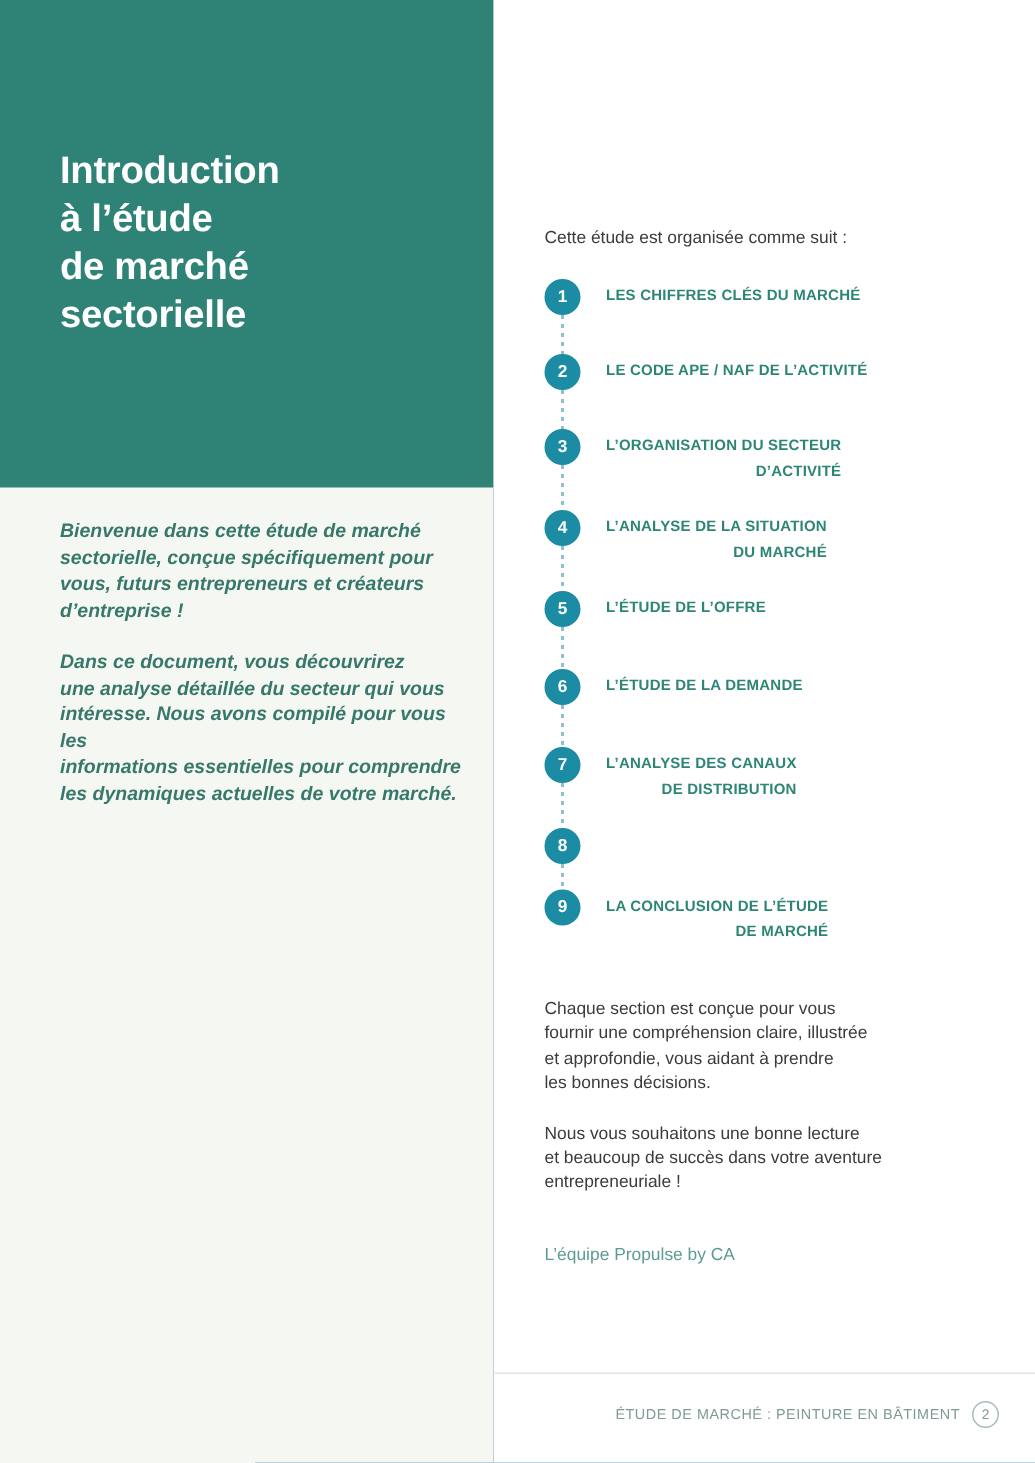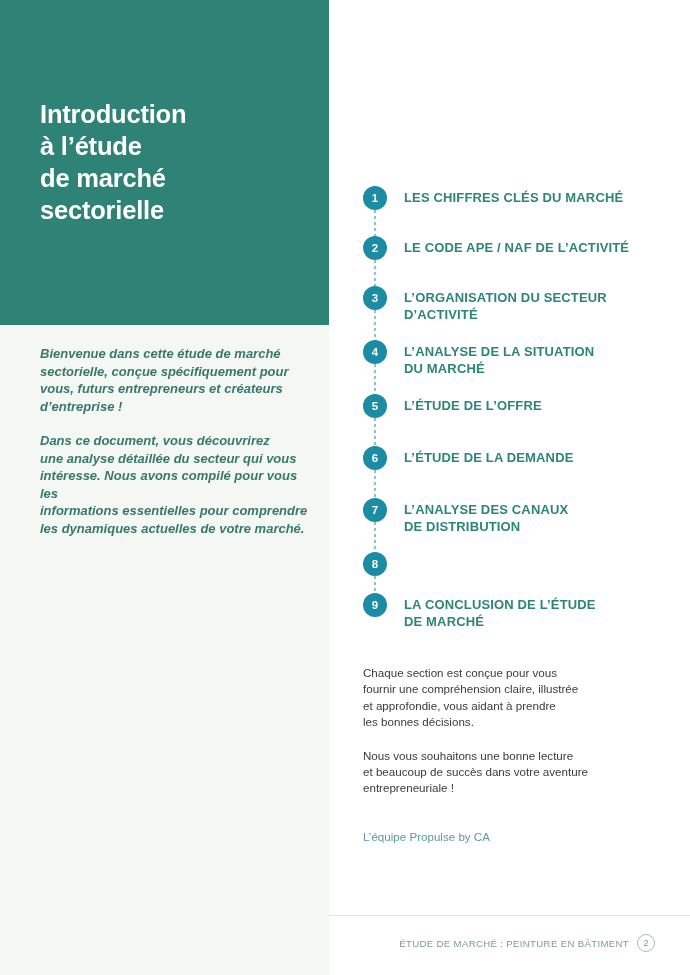--- a/index.html
+++ b/index.html
@@ -121,25 +121,26 @@
     width: 2px;
     background-image: linear-gradient(to bottom, #8fc0cb 0 3px, rgba(255,255,255,0) 3px 6px);
     background-size: 2px 6px;
     background-repeat: repeat-y;
     z-index: 1;
   }
   .step-label {
     margin-left: 17px;
     padding-top: 4px;
     color: #2d8675;
-    font-size: 13px;
+    font-size: 10px;
     font-weight: bold;
     line-height: 16.5px;
     letter-spacing: 0.15px;
     white-space: pre-line;
+    text-align: right;
   }
 
   .closing {
     position: absolute;
     left: 34px;
     top: 665px;
     width: 300px;
   }
   .closing-para {
     color: #3b3b3b;
@@ -168,21 +169,21 @@
   .footer-rule {
     position: absolute;
     left: 0;
     top: 0;
     width: 361px;
     height: 1px;
     background: #dfe6e4;
   }
   .footer-inner {
     position: absolute;
-    right: 35px;
+    right: 24px;
     top: 19px;
     display: flex;
     align-items: center;
     text-align: right;
   }
   .footer-text {
     color: #7f9a97;
     font-size: 9.6px;
     letter-spacing: 0.35px;
     white-space: nowrap;
@@ -220,20 +221,21 @@
       <p class="intro-para">Dans ce document, vous découvrirez
 une analyse détaillée du secteur qui vous
 intéresse. Nous avons compilé pour vous les
 informations essentielles pour comprendre
  les dynamiques actuelles de votre marché.</p>
     </div>
   </div>
 
   <div class="right-col">
 
+    <div class="lead-line">Cette étude est organisée comme suit :</div>
 
     <div class="steps">
 
       <div class="step" style="margin-bottom:26px;">
         <div class="connector" style="height:50px;"></div>
         <div class="step-bullet">1</div>
         <div class="step-label">LES CHIFFRES CLÉS DU MARCHÉ</div>
       </div>
 
       <div class="step" style="margin-bottom:26px;">

